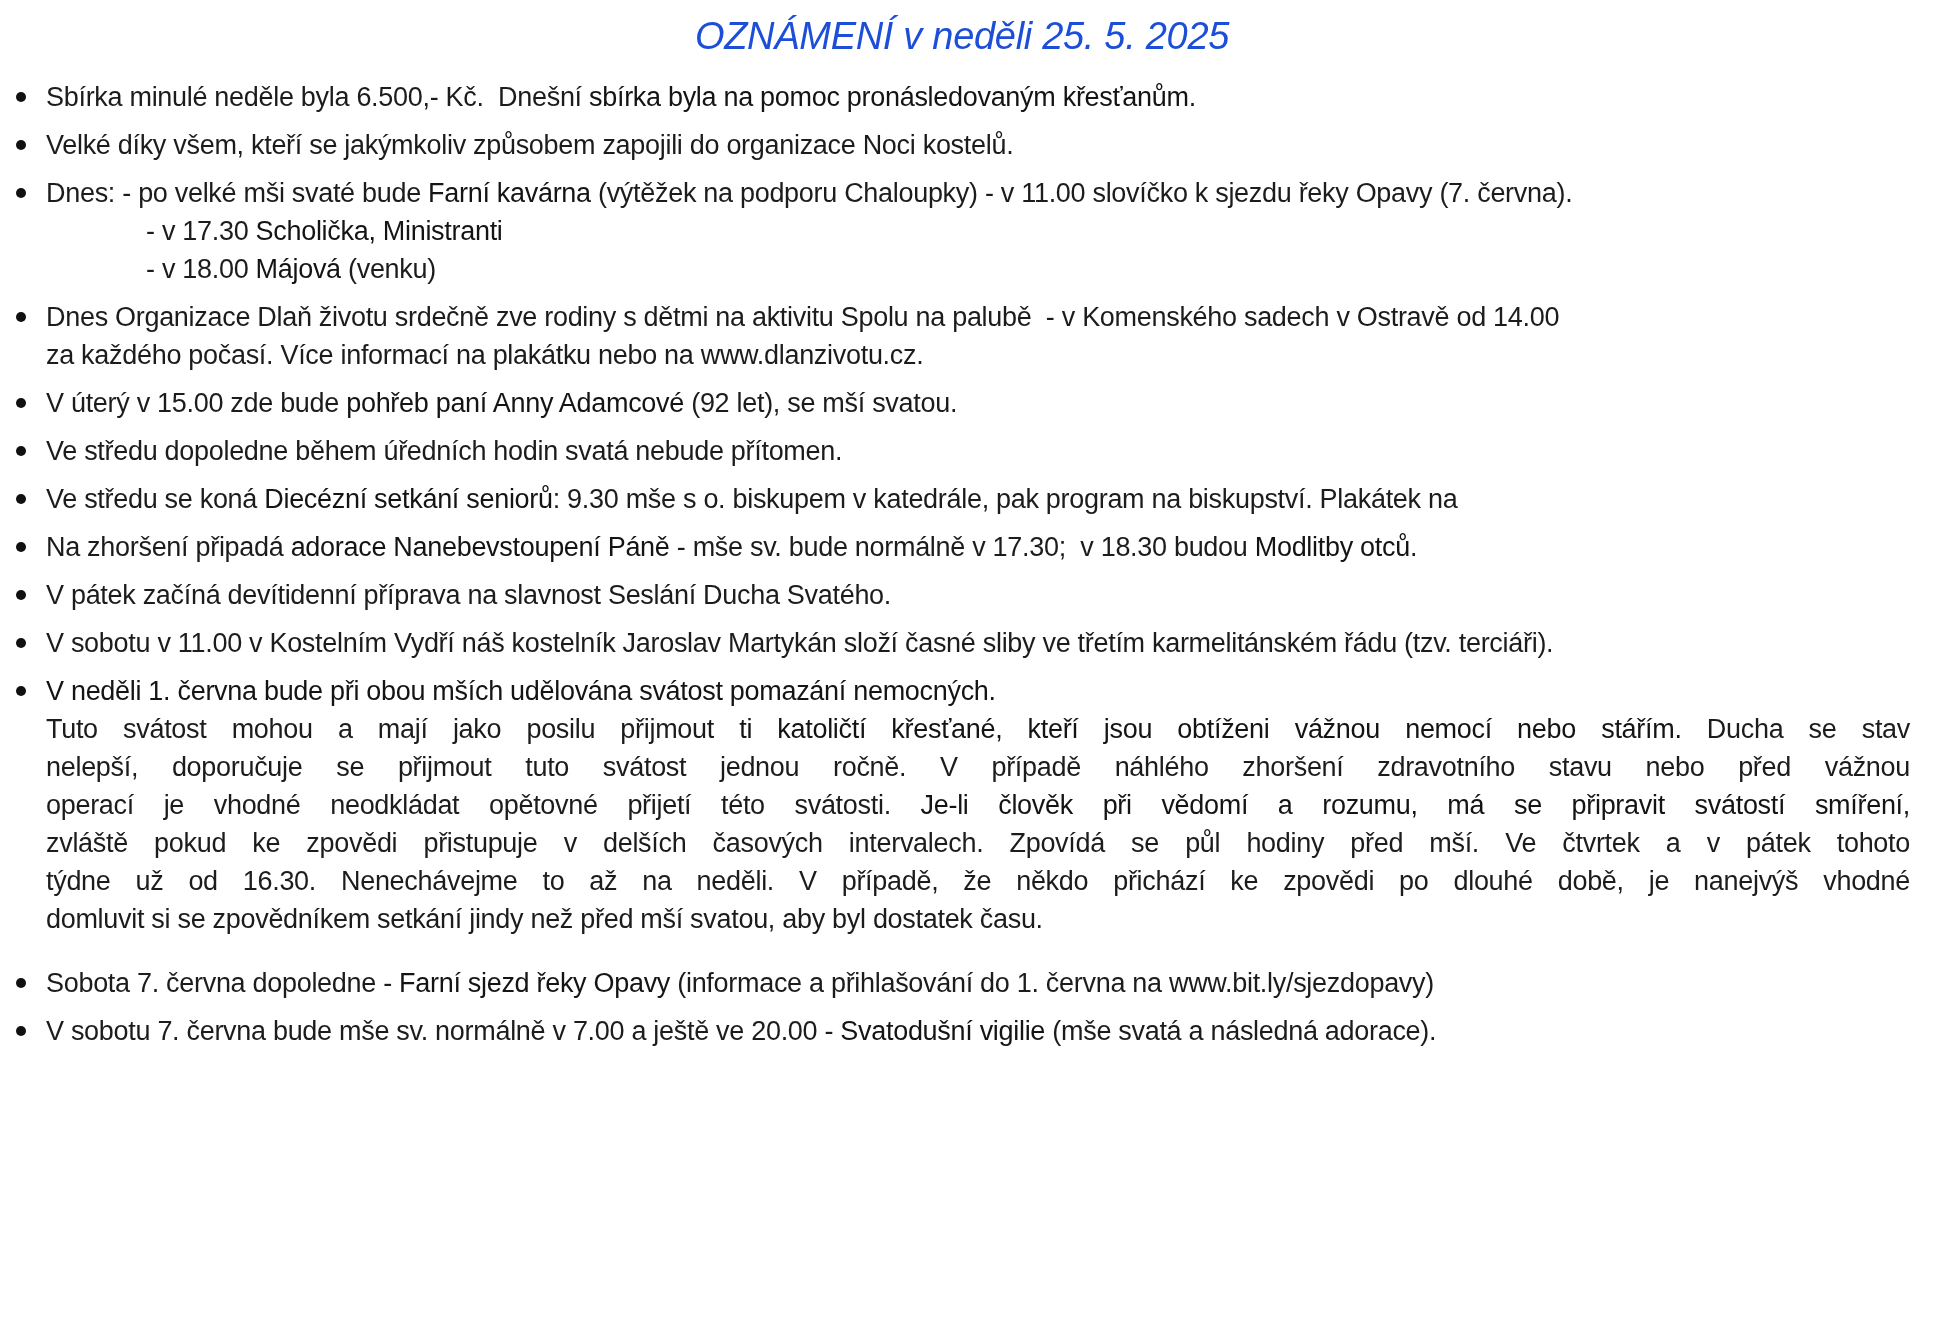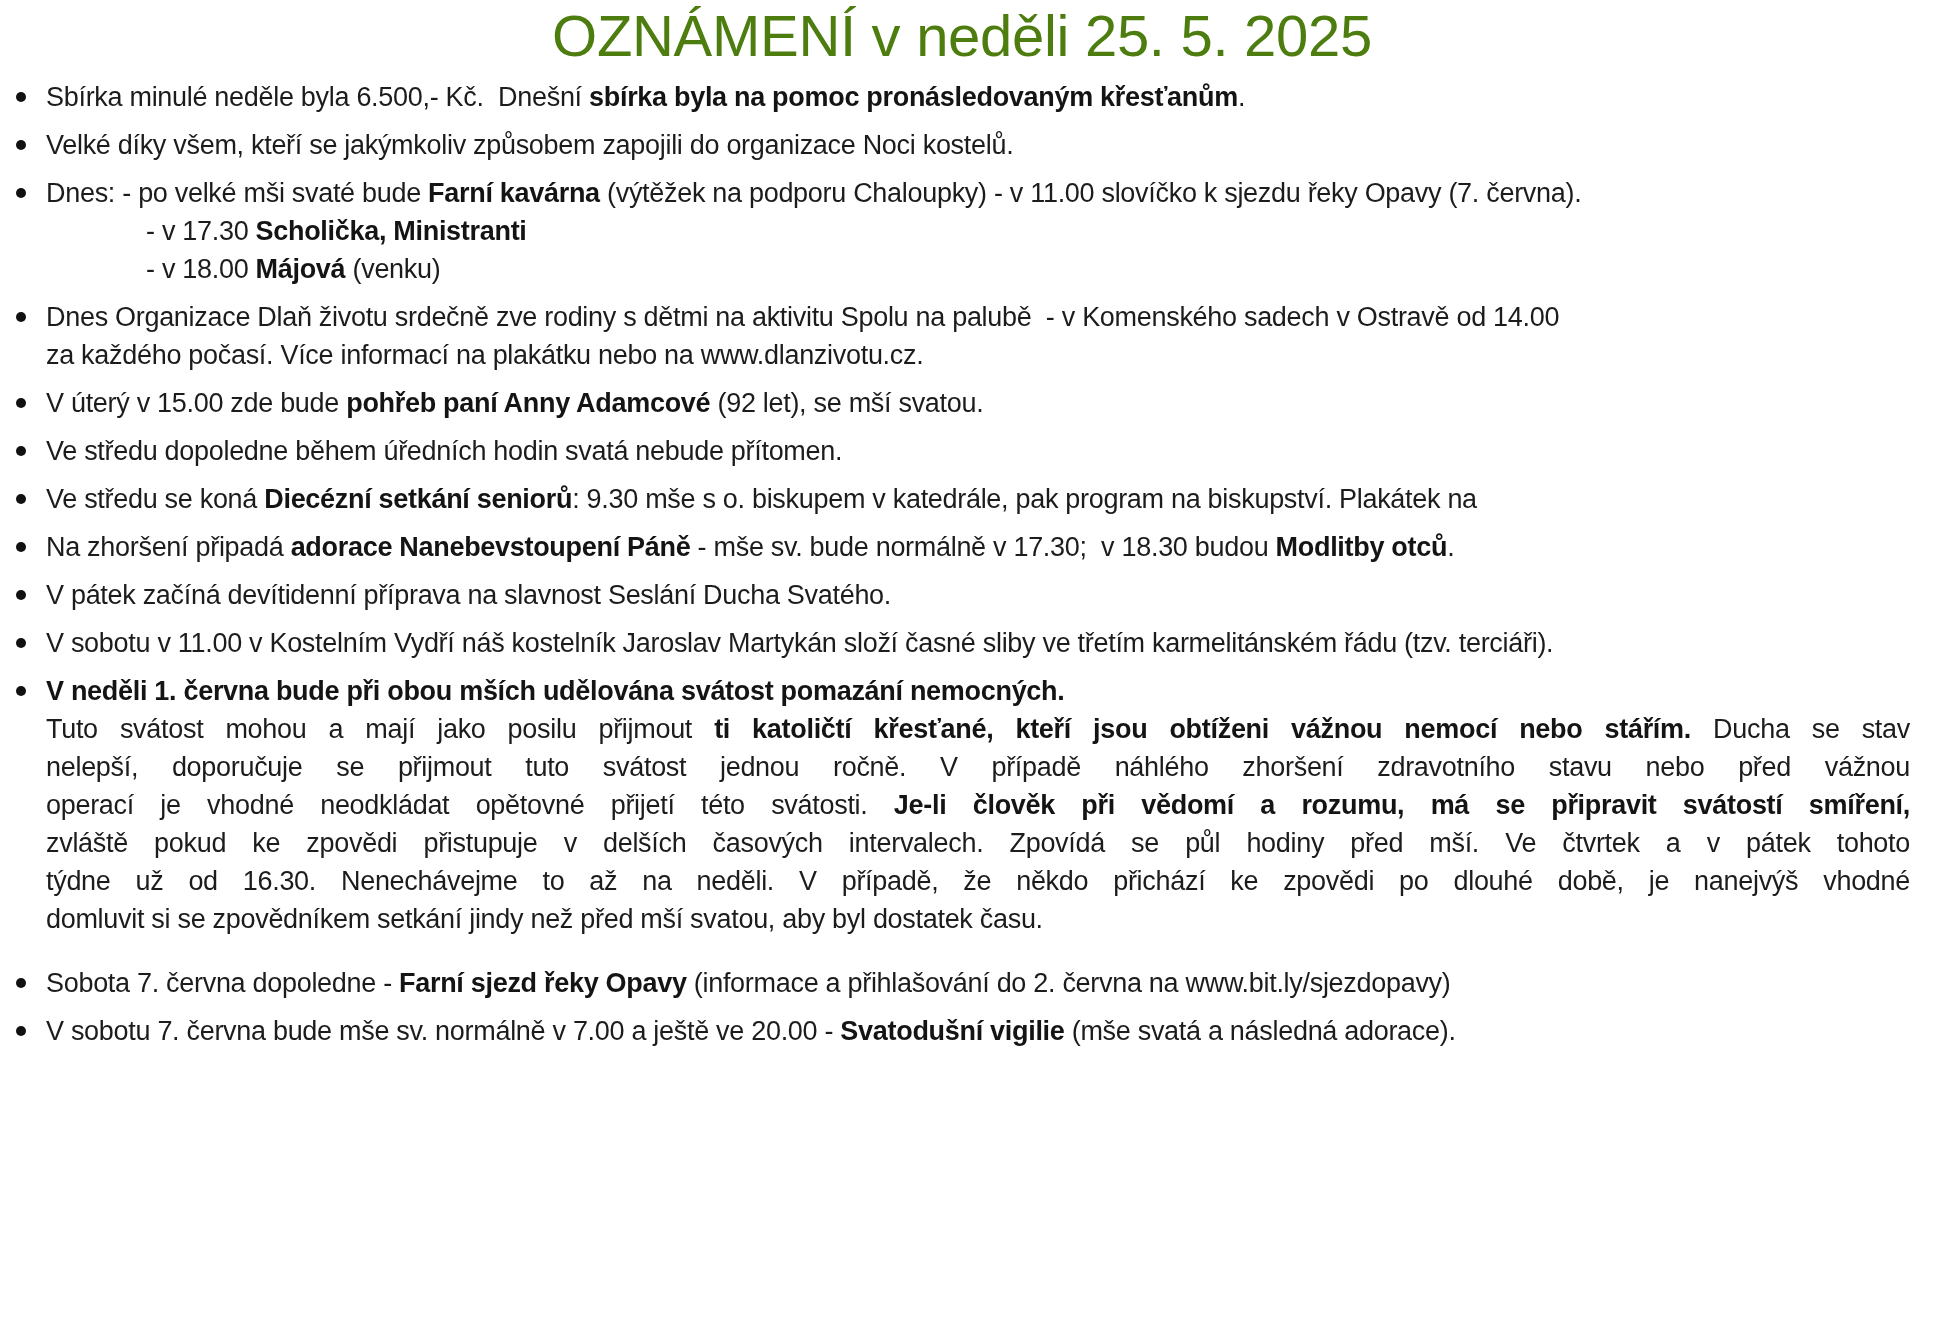--- a/index.html
+++ b/index.html
@@ -12,26 +12,27 @@
     height: 1335px;
     overflow: hidden;
     font-family: "Liberation Sans", sans-serif;
     color: #1c1c1c;
     letter-spacing: -0.3px;
   }
   .page {
     padding: 6px 26px 0 14px;
   }
   .title {
-    font-size: 58px;
+    font-size: 38px;
     font-weight: 400;
-    color: #4d7c0f;
+    color: #1d4ed8;
     text-align: center;
     margin: 4px 0 16px 0;
     line-height: 52px;
+    font-style: italic;
   }
   ul.bullets {
     list-style: none;
     margin: 0;
     padding: 0;
   }
   li.bullet {
     position: relative;
     padding-left: 32px;
     margin: 0 0 10px 0;
@@ -52,21 +53,21 @@
   }
   .line.indent {
     margin-left: 100px;
   }
   .line.stretch {
     white-space: normal;
     text-align: justify;
     text-align-last: justify;
   }
   .bold {
-    font-weight: bold;
+    font-weight: normal;
     color: #141414;
     margin-top: 19px;
   }
   li.space-before {
     margin-top: 26px;
   }
 </style>
 </head>
 <body>
 
@@ -144,21 +145,21 @@
           <div class="line stretch"><span>nelepší, doporučuje se přijmout tuto svátost jednou ročně. V případě náhlého zhoršení zdravotního stavu nebo před vážnou</span></div>
           <div class="line stretch"><span>operací je vhodné neodkládat opětovné přijetí této svátosti. </span><span class="bold">Je-li člověk při vědomí a rozumu, má se připravit svátostí smíření,</span></div>
           <div class="line stretch"><span>zvláště pokud ke zpovědi přistupuje v delších časových intervalech. Zpovídá se půl hodiny před mší. Ve čtvrtek a v pátek tohoto</span></div>
           <div class="line stretch"><span>týdne už od 16.30. Nenechávejme to až na neděli. V případě, že někdo přichází ke zpovědi po dlouhé době, je nanejvýš vhodné</span></div>
           <div class="line"><span>domluvit si se zpovědníkem setkání jindy než před mší svatou, aby byl dostatek času.</span></div>
         </div>
       </li>
       <li class="bullet space-before">
         <span class="marker"></span>
         <div class="content">
-          <div class="line"><span>Sobota 7. června dopoledne - </span><span class="bold">Farní sjezd řeky Opavy</span><span> (informace a přihlašování do 2. června na www.bit.ly/sjezdopavy)</span></div>
+          <div class="line"><span>Sobota 7. června dopoledne - </span><span class="bold">Farní sjezd řeky Opavy</span><span> (informace a přihlašování do 1. června na www.bit.ly/sjezdopavy)</span></div>
         </div>
       </li>
       <li class="bullet">
         <span class="marker"></span>
         <div class="content">
           <div class="line"><span>V sobotu 7. června bude mše sv. normálně v 7.00 a ještě ve 20.00 - </span><span class="bold">Svatodušní vigilie</span><span> (mše svatá a následná adorace).</span></div>
         </div>
       </li>
     </ul>
 </div>

